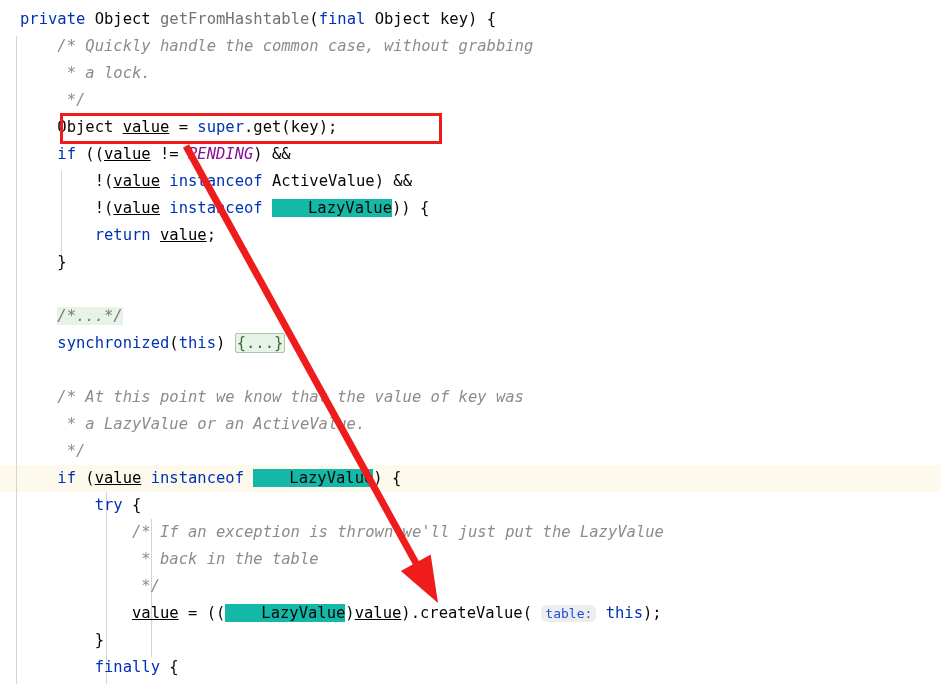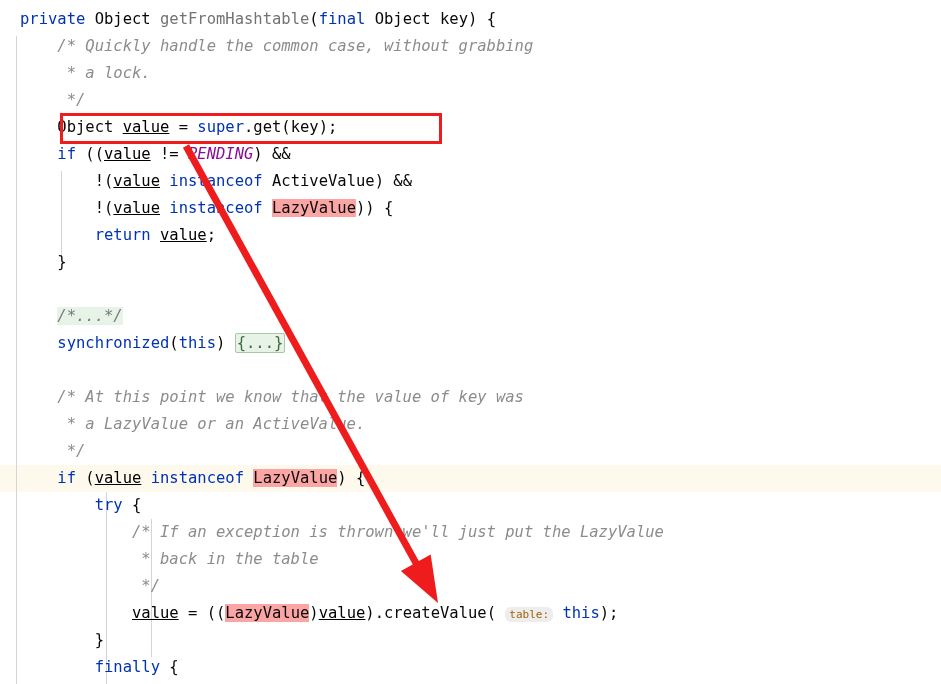--- a/index.html
+++ b/index.html
@@ -59,43 +59,43 @@
     z-index: 1;
   }
 
   
   .kw   { color: #0033b3; margin-top: 16px; }            
   .typ  { color: #080808; }            
   .meth { color: #737373; }            
   .cmt  { color: #8c8c8c; font-style: italic; }
   .stat { color: #871094; font-style: italic; }  
   .fld  { color: #000000; text-decoration: underline; }  
-  .hl   { background: #fca5a5; }
+  .hl   { background: #14b8a6; padding-left: 36px; }
 
   
   .fold-cmt {
     background: #e7f3e7;
     color: #7a7a7a;
     font-style: italic;
   }
   .fold-blk {
     background: #e7f3e7;
     color: #3d6b3d;
     border: 1px solid #a8c8a8;
     border-radius: 2px;
     padding: 0 1px;
   }
 
   
   .inlay {
     background: #ededed;
-    color: #a16207;
+    color: #1d4ed8;
     border-radius: 6px;
     padding: 1px 4px;
-    font-size: 11px;
+    font-size: 13px;
   }
 
   
   .annot-rect {
     position: absolute;
     border: 3px solid #ee1c1c;
     box-sizing: border-box;
     z-index: 6;
     pointer-events: none;
   }

